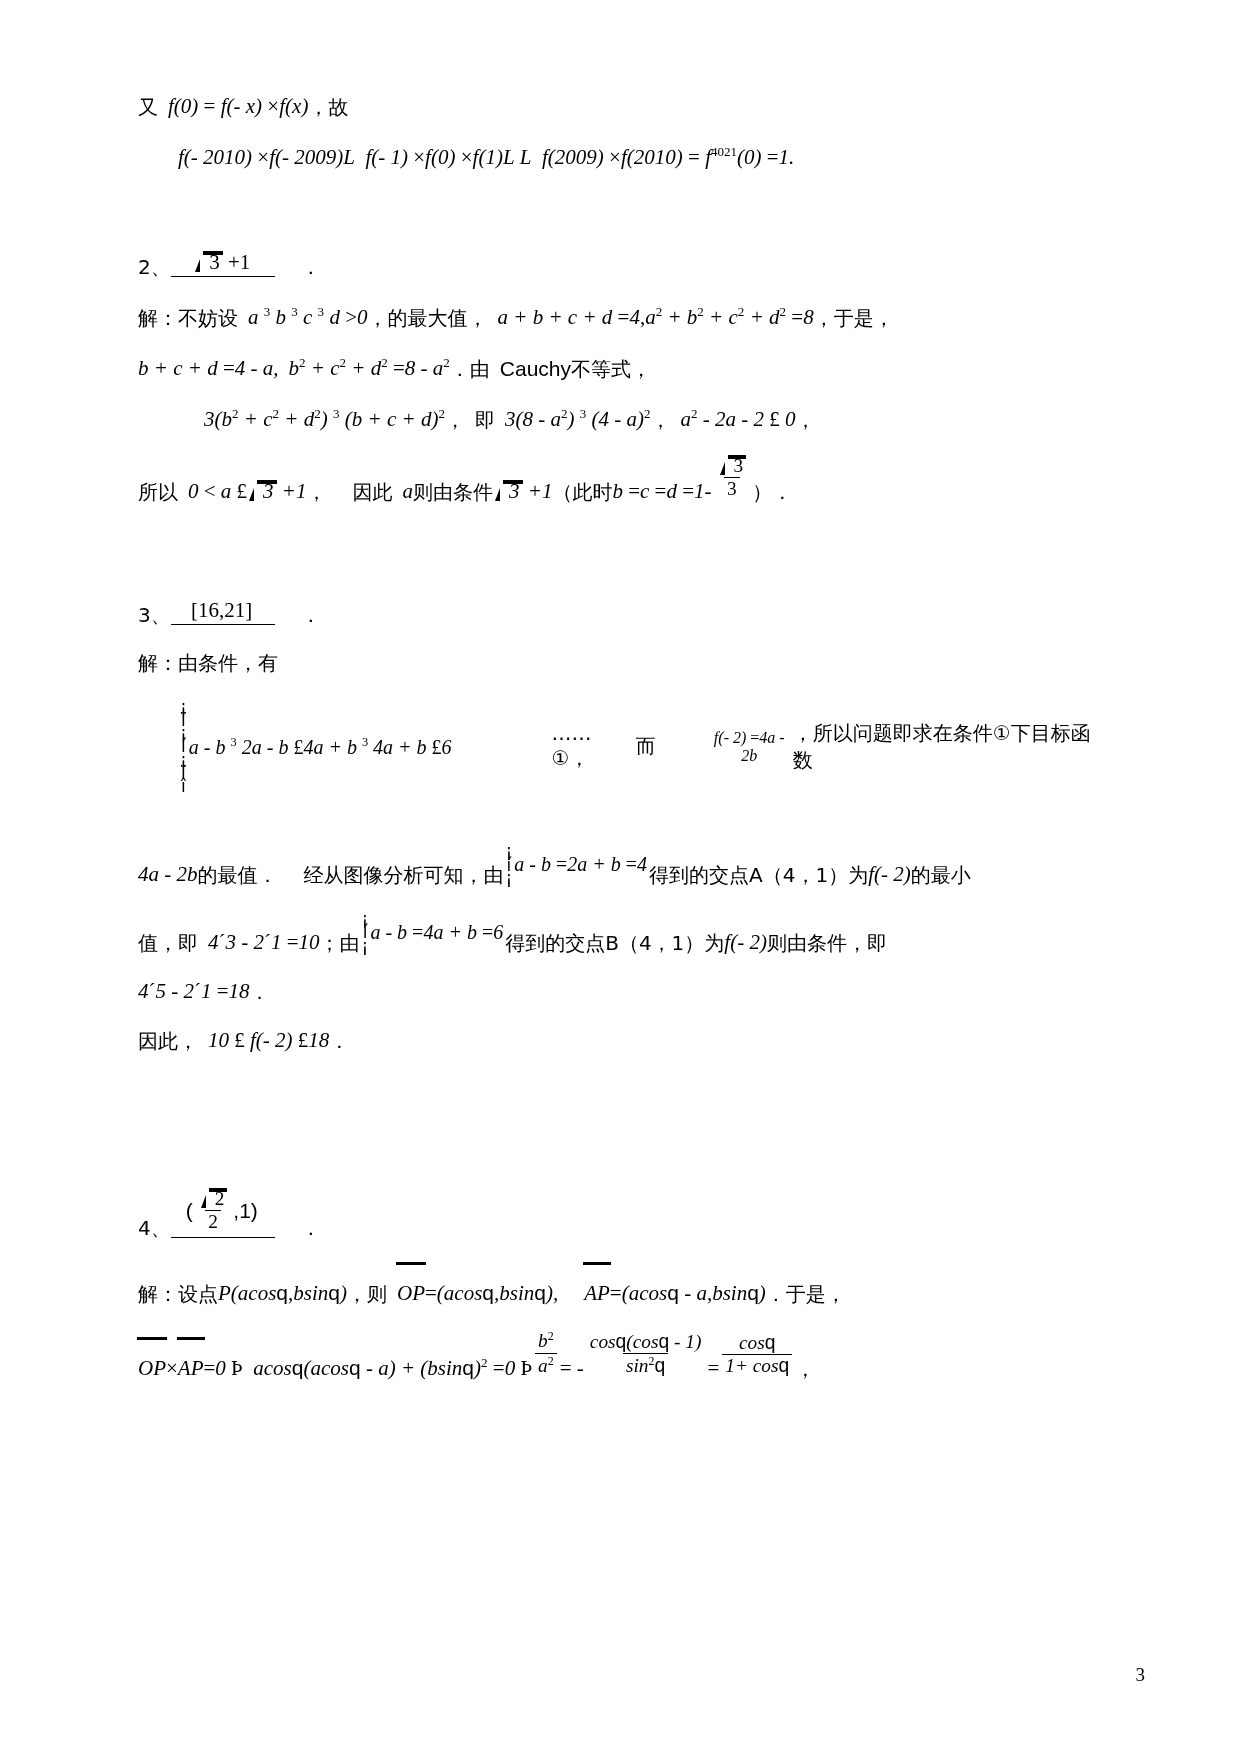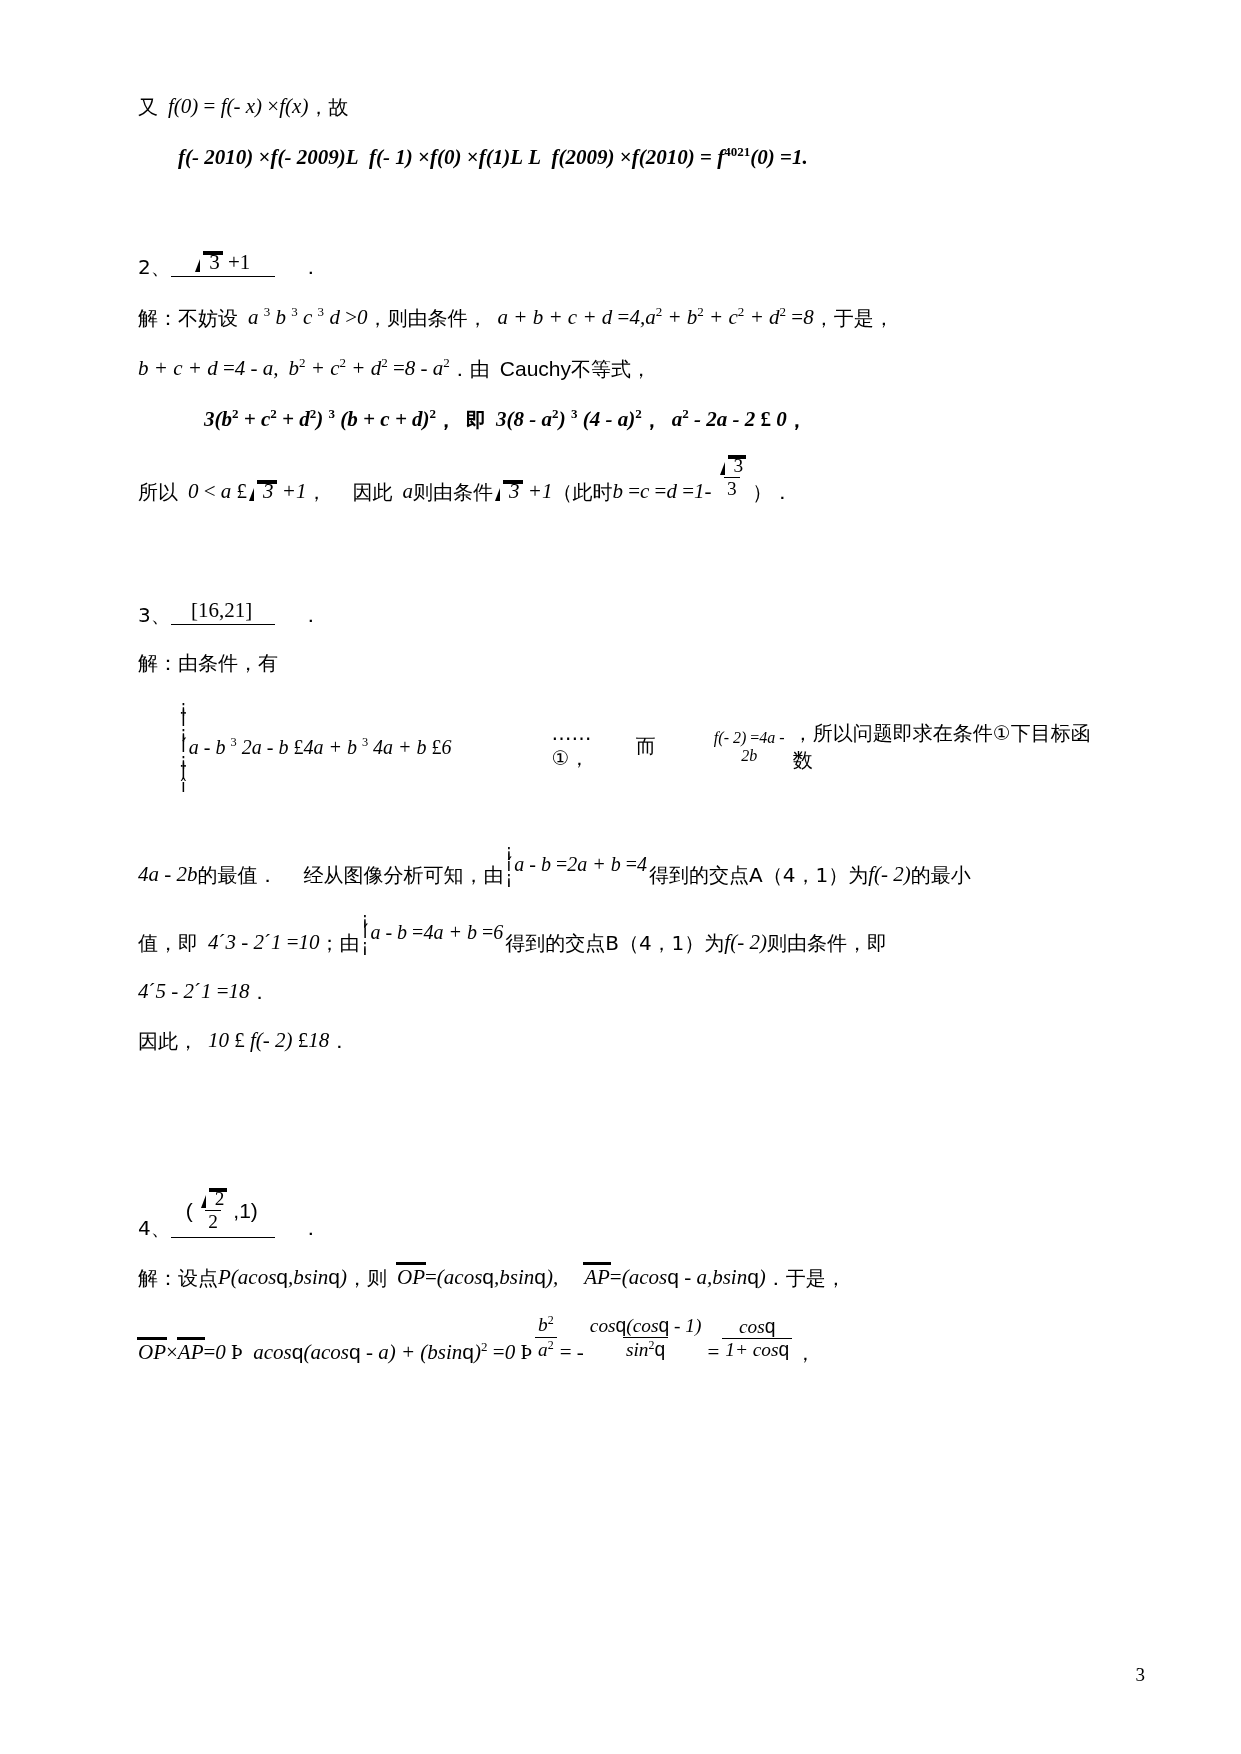--- a/index.html
+++ b/index.html
@@ -98,28 +98,28 @@
 
   
   .sys4{
     margin:0 0 18px 0;
     display:flex; align-items:center;
     padding-left:42px;
   }
   .sys4 .brace-rows{line-height:1.30;}
 
   
-  .vec{display:inline-block; position:relative; padding-top:1px;}
+  .vec{display:inline-block; position:relative; padding-top:17px;}
   .vec::after{
     content:"";
     position:absolute; left:-1px; right:-1px; top:-4px;
     height:3px; background:#000;
   }
 
-  .indent{padding-left:40px;font-weight:bold;}
+  .indent{padding-left:40px;}
 
   .gap-sm{height:14px;}
   .gap-md{height:34px;}
   .gap-lg{height:56px;}
 
   .pageno{
     position:absolute;
     right:96px; bottom:68px;
     font-size:19px;
     font-family:"Liberation Serif", serif;
@@ -149,21 +149,21 @@
       <span class="blank"><span class="sqrt"><span class="rad">3</span></span> <span class="op">+1</span></span>
       <span class="sp-lg"></span>
       <span class="cjk">．</span>
     </div>
 
     <div class="line">
       <span class="cjk">解：</span>
       <span class="cjk">不妨设</span>
       <span class="sp"></span>
       <span class="mi"><i>a</i>&nbsp;<sup>3</sup>&nbsp;<i>b</i>&nbsp;<sup>3</sup>&nbsp;<i>c</i>&nbsp;<sup>3</sup>&nbsp;<i>d</i> <span class="op">&gt;</span>0</span>
-      <span class="cjk">，则由条件，</span>
+      <span class="cjk">，的最大值，</span>
       <span class="sp"></span>
       <span class="mi"><i>a</i> + <i>b</i> + <i>c</i> + <i>d</i> <span class="op">=</span>4,</span>
       <span class="mi"><i>a</i><sup>2</sup> + <i>b</i><sup>2</sup> + <i>c</i><sup>2</sup> + <i>d</i><sup>2</sup> <span class="op">=</span>8</span>
       <span class="cjk">，于是，</span>
     </div>
 
     <div class="line">
       <span class="mi"><i>b</i> + <i>c</i> + <i>d</i> <span class="op">=</span>4 - <i>a</i>,</span>
       <span class="sp"></span>
       <span class="mi"><i>b</i><sup>2</sup> + <i>c</i><sup>2</sup> + <i>d</i><sup>2</sup> <span class="op">=</span>8 - <i>a</i><sup>2</sup></span>

